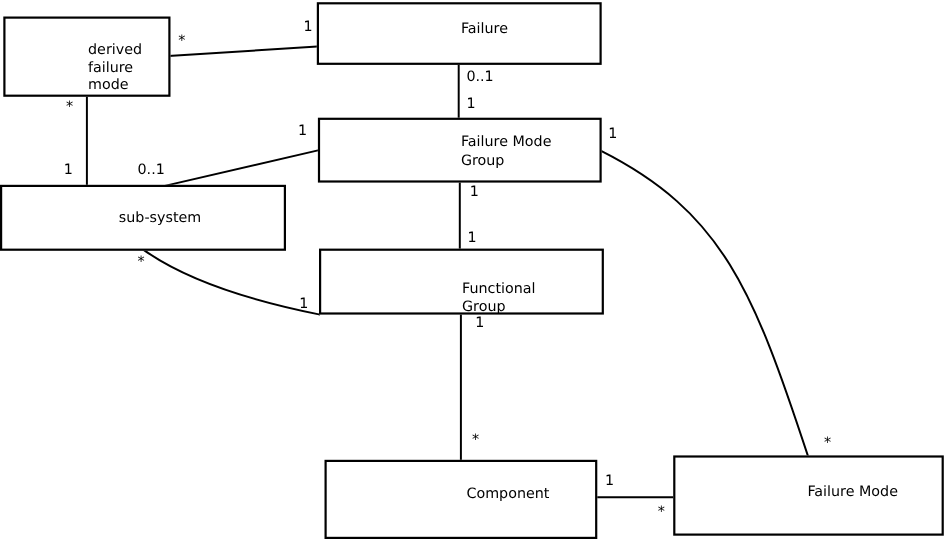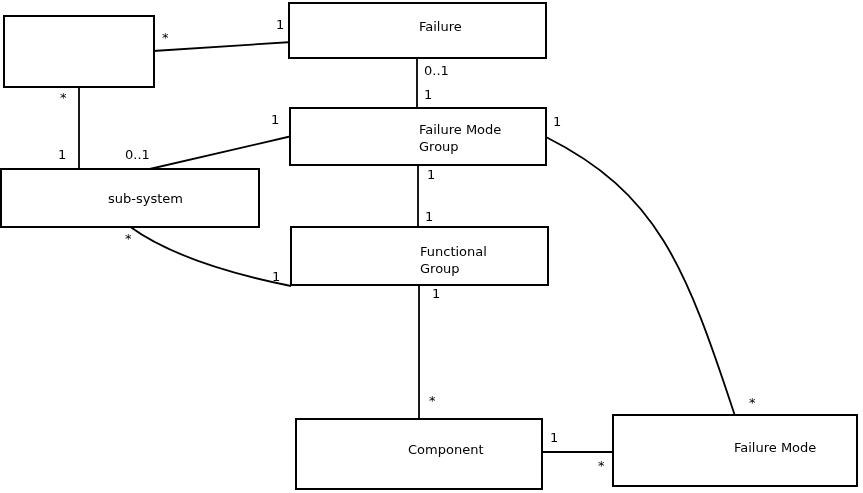--- a/index.html
+++ b/index.html
@@ -67,27 +67,30 @@
   </svg>
 
   <div class="box" style="left:3px; top:15px; width:152px; height:73px;"></div>
   <div class="box" style="left:288px; top:2px; width:259px; height:57px;"></div>
   <div class="box" style="left:289px; top:107px; width:258px; height:59px;"></div>
   <div class="box" style="left:0px; top:168px; width:260px; height:60px;"></div>
   <div class="box" style="left:290px; top:226px; width:259px; height:60px;"></div>
   <div class="box" style="left:295px; top:418px; width:248px; height:72px;"></div>
   <div class="box" style="left:612px; top:414px; width:246px; height:73px;"></div>
 
+  <div class="nlabel" style="left:80px; top:38px;">derived
+failure
+mode</div>
   <div class="nlabel" style="left:419px; top:19px;">Failure</div>
   <div class="nlabel lh17" style="left:419px; top:121px;">Failure Mode
 Group</div>
   <div class="nlabel" style="left:108px; top:191px;">sub-system</div>
-  <div class="nlabel lh17" style="left:420px; top:243px;">Functional
+  <div class="nlabel lh17" style="left:420px; top:254px;">Functional
 Group</div>
-  <div class="nlabel" style="left:408px; top:442px;">Component</div>
+  <div class="nlabel" style="left:424px; top:442px;">Component</div>
   <div class="nlabel" style="left:734px; top:440px;">Failure Mode</div>
 
   <span class="mult" style="left:162px; top:30px;">*</span>
   <span class="mult" style="left:276px; top:17px;">1</span>
 
   <span class="mult" style="left:60px; top:90px;">*</span>
   <span class="mult" style="left:58px; top:147px;">1</span>
 
   <span class="mult" style="left:125px; top:147px;">0..1</span>
   <span class="mult" style="left:271px; top:112px;">1</span>

